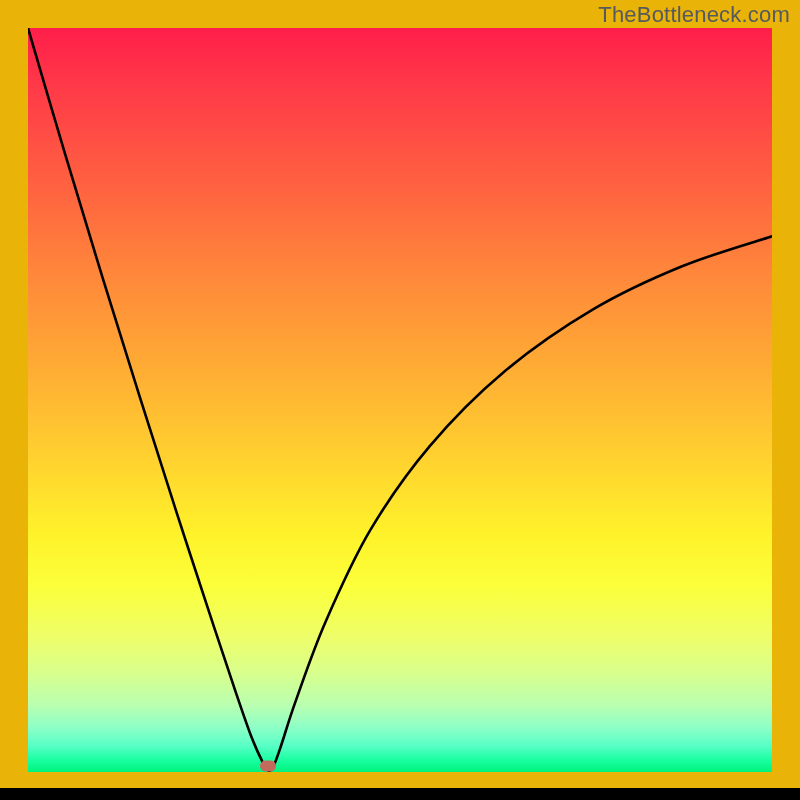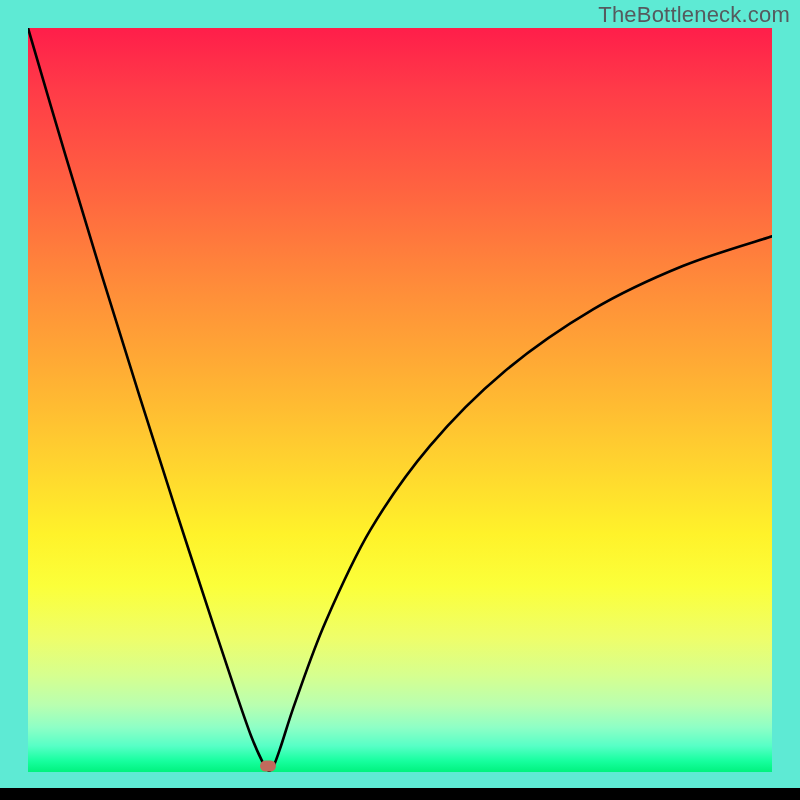--- a/index.html
+++ b/index.html
@@ -8,21 +8,21 @@
     width: 800px;
     height: 800px;
     background: #000;
     font-family: Arial, Helvetica, sans-serif;
     overflow: hidden;
   }
   .frame {
     position: relative;
     width: 800px;
     height: 788px;
-    background: #5eead4;
+    background: #eab308;
   }
   .watermark {
     position: absolute;
     top: 2px;
     right: 10px;
     color: #555a5e;
     font-size: 22px;
     font-weight: 500;
     letter-spacing: 0.2px;
     z-index: 10;

